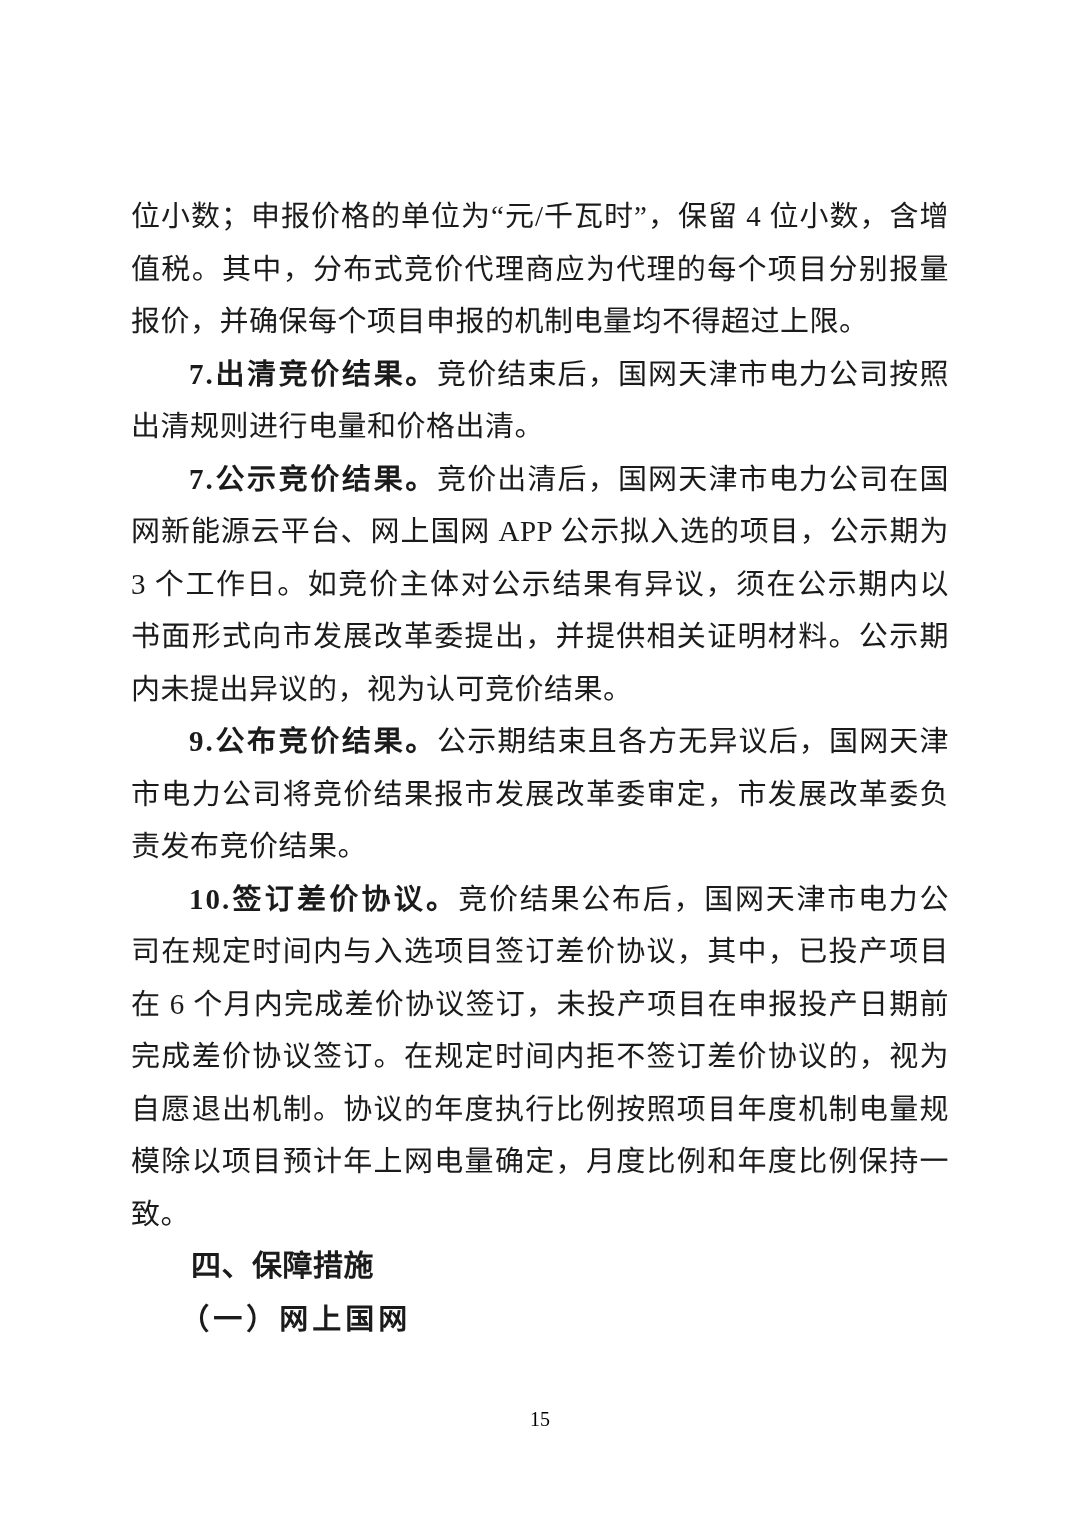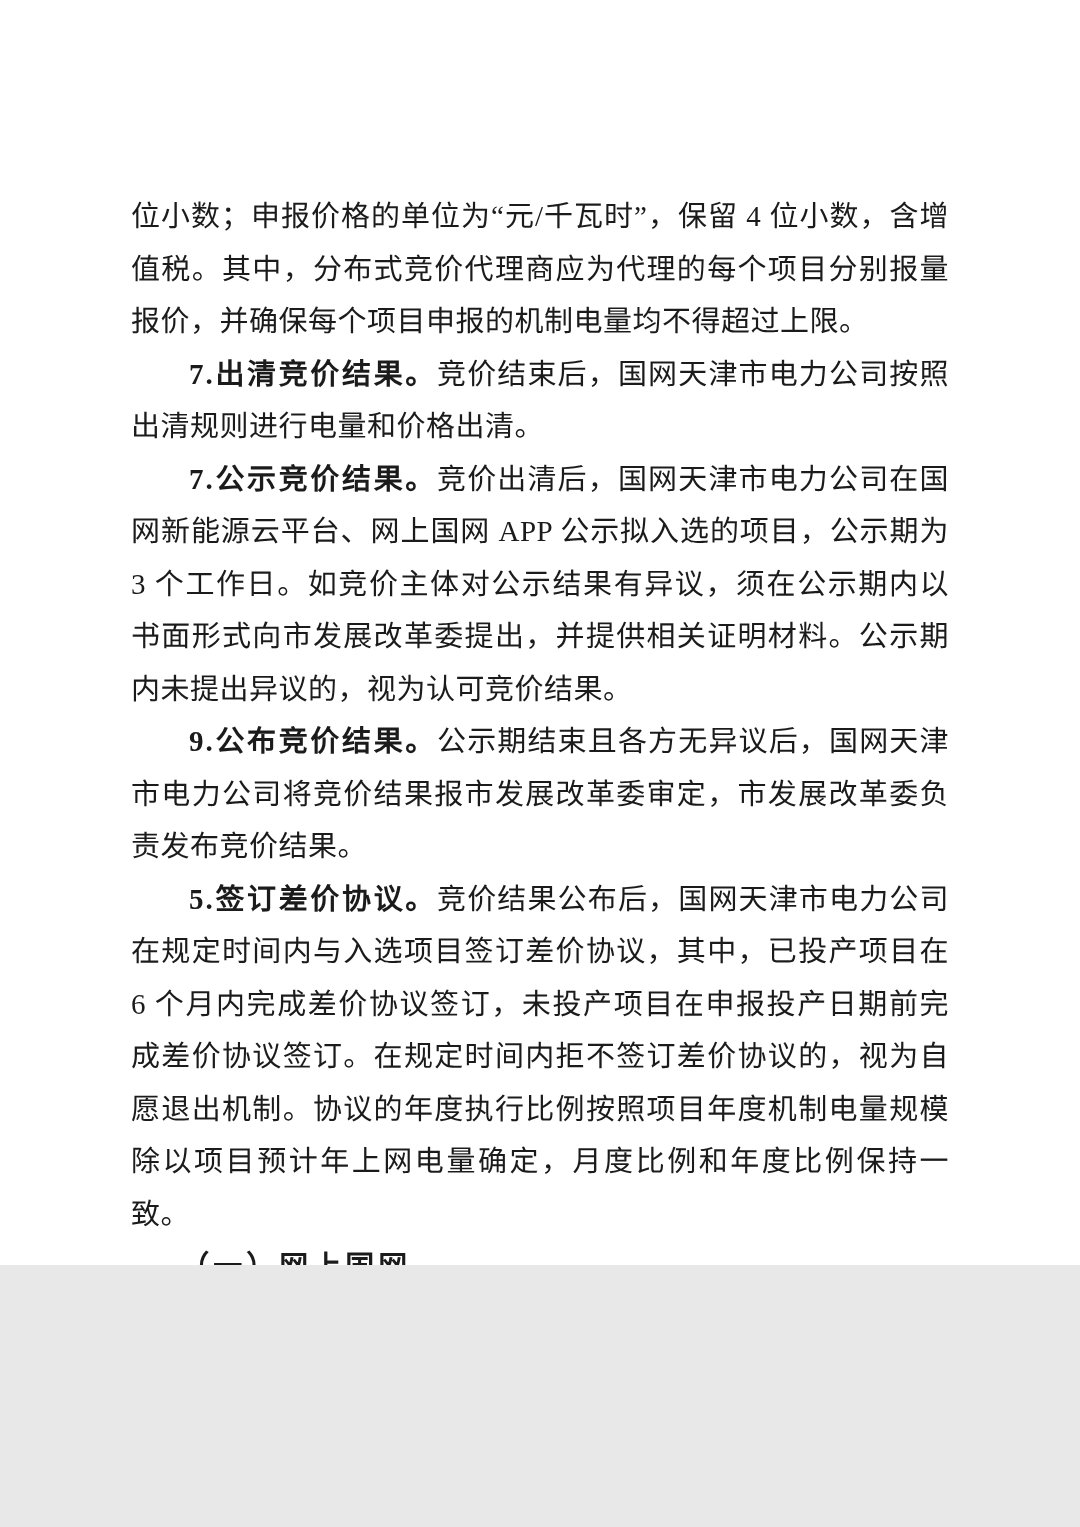--- a/index.html
+++ b/index.html
@@ -3,21 +3,21 @@
 <meta charset="utf-8">
 <style>
   html, body {
     margin: 0;
     padding: 0;
     background: #e8e8e8;
   }
   .doc-page {
     position: relative;
     width: 1080px;
-    height: 1265px;
+    height: 1527px;
     margin: 0 auto;
     background: #ffffff;
     overflow: hidden;
     font-family: "Liberation Serif", "DejaVu Serif", serif;
     color: #1b1b1b;
   }
   .doc-body {
     position: absolute;
     left: 131px;
     top: 190px;
@@ -79,22 +79,23 @@
   <div class="doc-body">
 
     <p class="para continuation"><span>位小数；申报价格的单位为“元/千瓦时”，保留 4 位小数，含增值税。其中，分布式竞价代理商应为代理的每个项目分别报量报价，并确保每个项目申报的机制电量均不得超过上限。</span></p>
 
     <p class="para"><span class="bold-lead">7.出清竞价结果。</span><span>竞价结束后，国网天津市电力公司按照出清规则进行电量和价格出清。</span></p>
 
     <p class="para"><span class="bold-lead">7.公示竞价结果。</span><span>竞价出清后，国网天津市电力公司在国网新能源云平台、网上国网 APP 公示拟入选的项目，公示期为 3 个工作日。如竞价主体对公示结果有异议，须在公示期内以书面形式向市发展改革委提出，并提供相关证明材料。公示期内未提出异议的，视为认可竞价结果。</span></p>
 
     <p class="para"><span class="bold-lead">9.公布竞价结果。</span><span>公示期结束且各方无异议后，国网天津市电力公司将竞价结果报市发展改革委审定，市发展改革委负责发布竞价结果。</span></p>
 
-    <p class="para"><span class="bold-lead">5.签订差价协议。</span><span>竞价结果公布后，国网天津市电力公司在规定时间内与入选项目签订差价协议，其中，已投产项目在 6 个月内完成差价协议签订，未投产项目在申报投产日期前完成差价协议签订。在规定时间内拒不签订差价协议的，视为自愿退出机制。协议的年度执行比例按照项目年度机制电量规模除以项目预计年上网电量确定，月度比例和年度比例保持一致。</span></p>
+    <p class="para"><span class="bold-lead">10.签订差价协议。</span><span>竞价结果公布后，国网天津市电力公司在规定时间内与入选项目签订差价协议，其中，已投产项目在 6 个月内完成差价协议签订，未投产项目在申报投产日期前完成差价协议签订。在规定时间内拒不签订差价协议的，视为自愿退出机制。协议的年度执行比例按照项目年度机制电量规模除以项目预计年上网电量确定，月度比例和年度比例保持一致。</span></p>
 
+    <h2 class="section-heading">四、保障措施</h2>
 
     <h3 class="subsection-heading">（一）网上国网</h3>
 
 
   </div>
 
   <div class="page-number">15</div>
 </div>
 
 </body></html>

